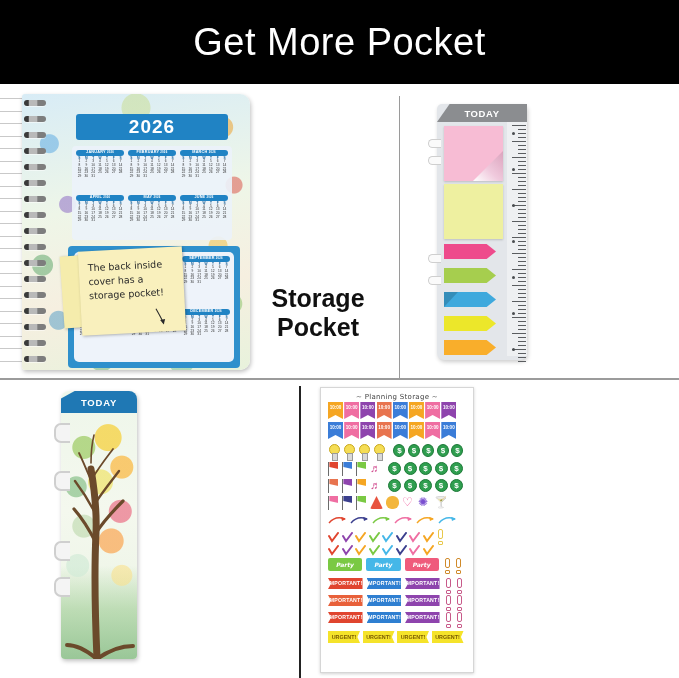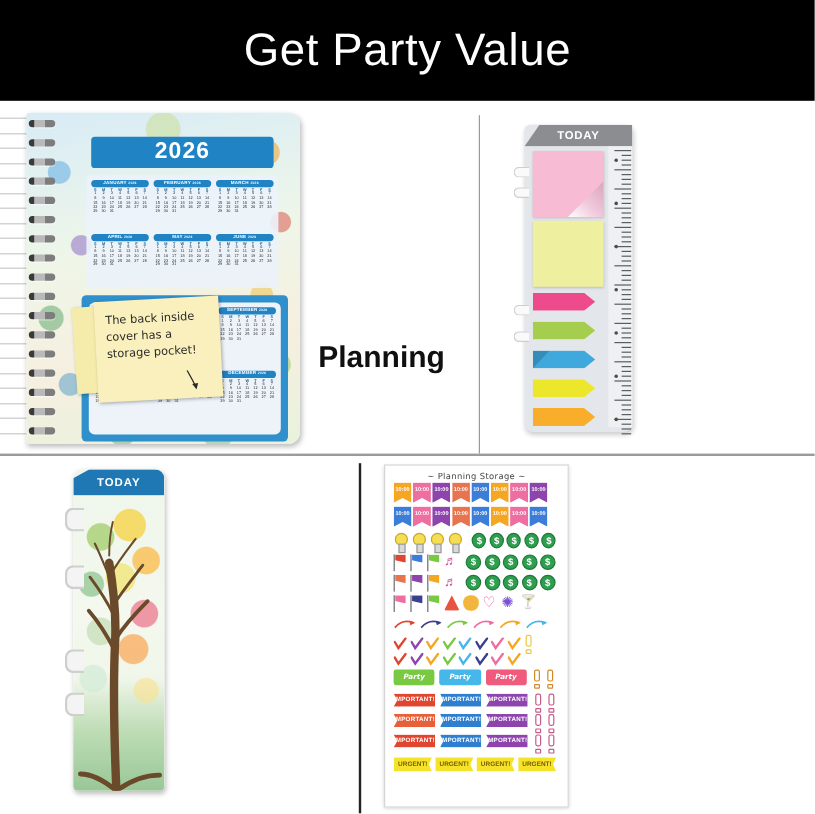--- a/index.html
+++ b/index.html
@@ -233,21 +233,21 @@
     clip-path:polygon(0 0,100% 0,92% 50%,100% 100%,0 100%);
     color:#7a5c00;font-size:5.4px;font-weight:bold;text-align:center;line-height:12px;
   }
   .fruit{width:13px;height:13px;margin-right:3px;}
   .heart{width:13px;height:12px;margin-right:3px;}
 </style>
 </head>
 <body>
 
 <div class="header">
-  <div class="header-title">Get Party Value</div>
+  <div class="header-title">Get More Pocket</div>
 </div>
 
 <div class="v-div-top"></div>
 <div class="h-div"></div>
 <div class="v-div-bottom"></div>
 
 <div class="quad q-tl">
 
   <div class="sheet-lines" id="sheetlines">
       <i style="top:4px"></i>
@@ -854,21 +854,22 @@
   <div class="note note-back"></div>
   <div class="note note-front">
     <div class="note-text">The back inside cover has a storage pocket!</div>
     <svg class="note-arrow" viewBox="0 0 14 18">
       <path d="M3 1 C6 7, 8 11, 10 16" stroke="#2a2a2a" stroke-width="1.1" fill="none"></path>
       <path d="M10 17 L6.6 12.4 L11.6 11.8 Z" fill="#2a2a2a"></path>
     </svg>
   </div>
 
   <div class="caption cap-storage">
-    <div>Planning</div>
+    <div>Storage</div>
+    <div>Pocket</div>
   </div>
 </div>
 
 <div class="quad q-tr">
 
   <div class="ruler">
     <div class="ruler-top">TODAY</div>
     <div class="ruler-strip" id="rulerstrip">
         <i style="top:3px;width:14px"></i>
         <i style="top:7px;width:8px"></i>

